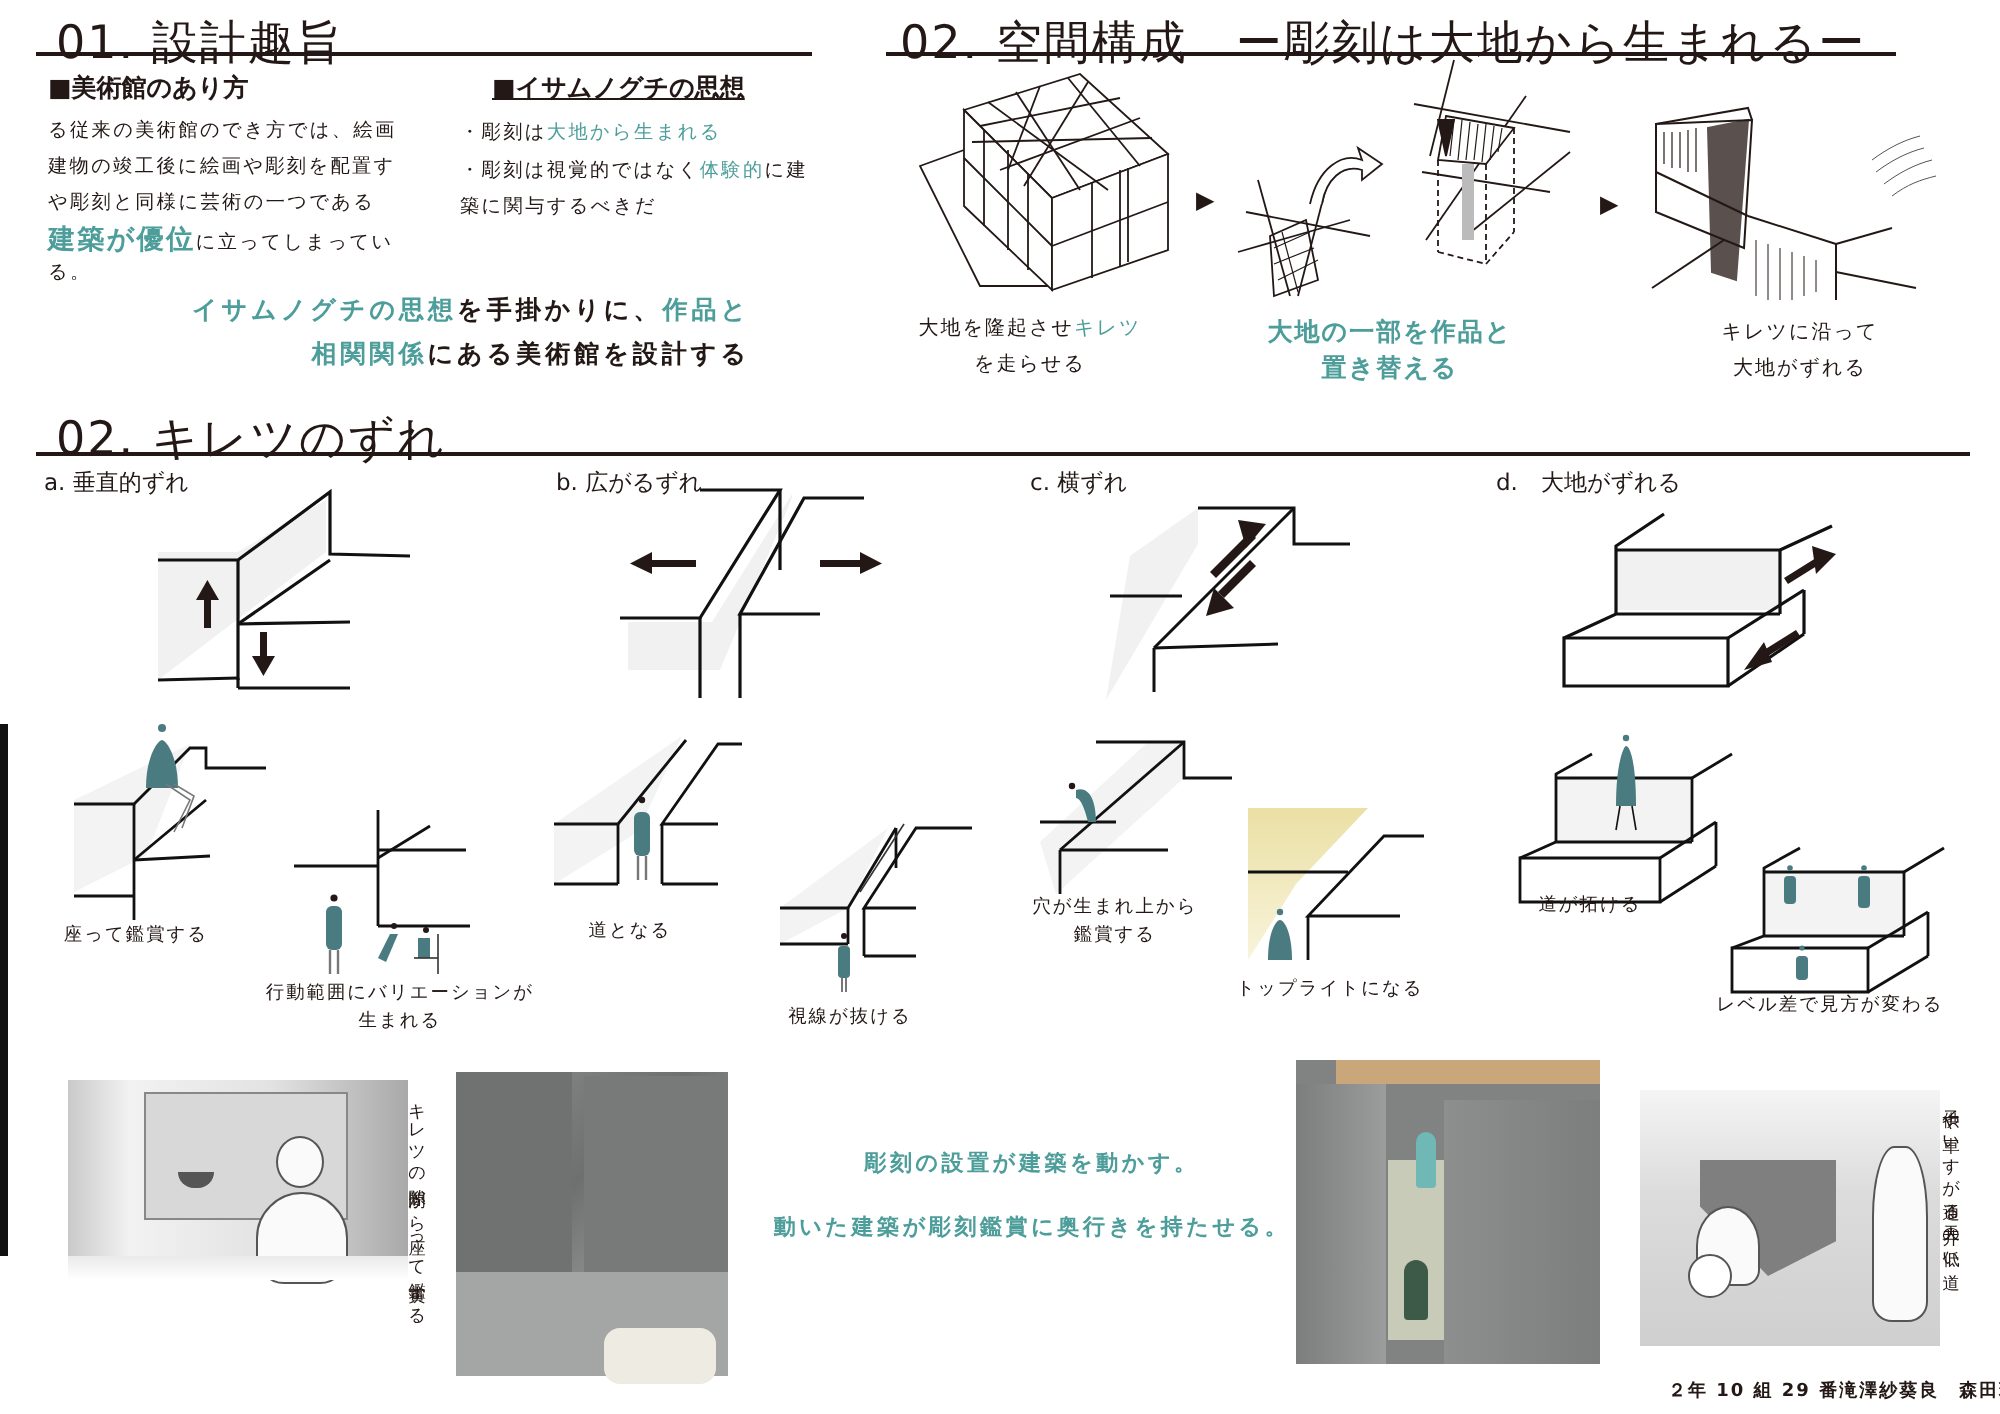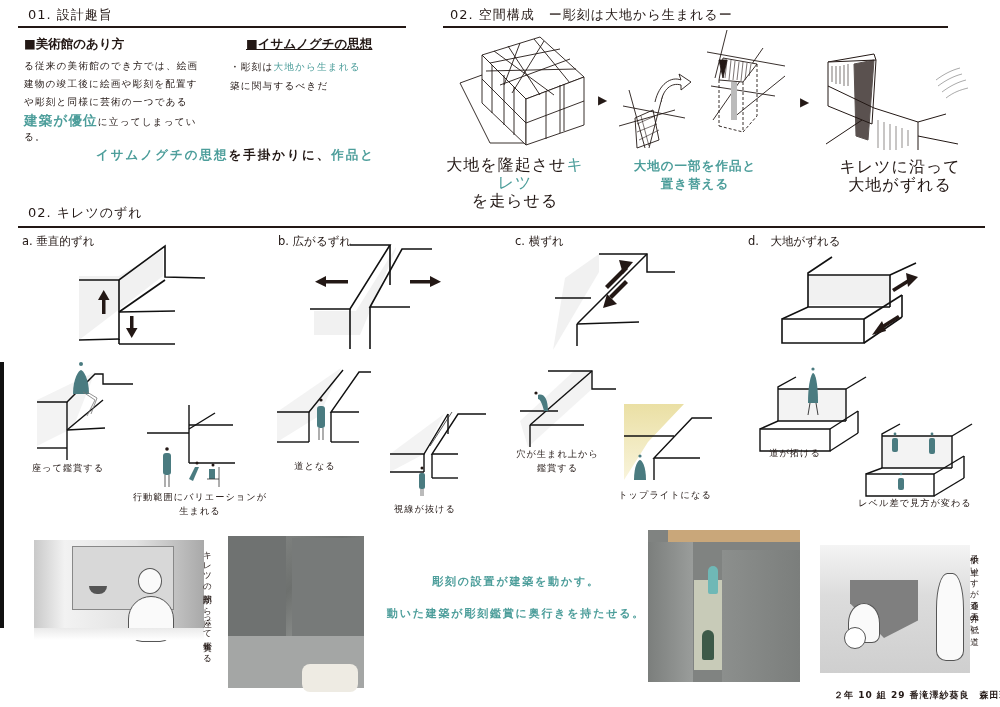--- a/index.html
+++ b/index.html
@@ -1,26 +1,26 @@
 <!DOCTYPE html>
 <html><head>
 <meta charset="utf-8">
 <style>
   html,body{margin:0;padding:0;background:#fff;}
   body{width:1000px;height:707px;position:relative;overflow:hidden;font-family:"DejaVu Sans",sans-serif;color:#231815;}
   .abs{position:absolute;}
-  .sec-title{font-size:13px;letter-spacing:1px;color:#231815;white-space:nowrap;text-align:right;}
+  .sec-title{font-size:23px;letter-spacing:1px;color:#231815;white-space:nowrap;text-align:right;}
   .rule{height:1.5px;background:#231815;}
   .sub{font-size:12.5px;font-weight:bold;white-space:nowrap;}
   .body-text{font-size:9.6px;line-height:18px;letter-spacing:1.2px;}
   .teal{color:#4d9e9b;}
   .teal-strong{color:#4d9e9b;font-weight:bold;}
   .big-teal{font-size:13.5px;}
   .lead{font-size:12.5px;font-weight:bold;letter-spacing:2px;text-align:right;line-height:22px;}
-  .cap{font-size:16px;line-height:18px;text-align:center;letter-spacing:1px;}
+  .cap{font-size:10px;line-height:18px;text-align:center;letter-spacing:1px;}
   .small-cap{font-size:9.2px;line-height:14px;text-align:center;letter-spacing:1px;}
   .label{font-size:11.5px;white-space:nowrap;}
   svg{position:absolute;overflow:visible;}
   .vtext{writing-mode:vertical-rl;font-size:8.6px;letter-spacing:1px;color:#231815;}
   .photo{position:absolute;}
   .bottom-msg{font-size:11px;font-weight:bold;letter-spacing:1.8px;color:#4d9e9b;text-align:center;line-height:32px;}
   .footer{font-size:9px;font-weight:bold;letter-spacing:1px;white-space:nowrap;}
 </style>
 </head>
 <body>
@@ -35,25 +35,27 @@
   <div>る従来の美術館のでき方では、絵画</div>
   <div>建物の竣工後に絵画や彫刻を配置す</div>
   <div>や彫刻と同様に芸術の一つである</div>
   <div><span class="teal-strong big-teal">建築が優位</span><span>に立ってしまってい</span></div>
   <div style="line-height:12px;">る。</div>
 </div>
 
 <div class="abs sub" style="left:246px;top:36px;text-decoration:underline;">■イサムノグチの思想</div>
 <div class="abs body-text" style="left:230px;top:58px;width:185px;line-height:18.5px;">
   <div><span>・彫刻は</span><span class="teal">大地から生まれる</span></div>
+  <div><span>・彫刻は視覚的ではなく</span><span class="teal">体験的</span><span>に建</span></div>
   <div><span>築に関与するべきだ</span></div>
 </div>
 
 <div class="abs lead" style="left:20px;top:144px;width:355px;">
   <div><span class="teal">イサムノグチの思想</span><span>を手掛かりに、</span><span class="teal">作品と</span></div>
+  <div><span class="teal">相関関係</span><span>にある美術館を設計する</span></div>
 </div>
 
 <div class="abs sec-title" style="left:450px;top:6px;">02. 空間構成　ー彫刻は大地から生まれるー</div>
 <div class="abs rule" style="left:443px;top:26px;width:505px;"></div>
 
 <svg style="left:450px;top:35px;" width="150" height="120" viewBox="0 0 150 120">
   <g fill="none" stroke="#231815" stroke-width="0.9">
     <polygon points="10,48 32,40 76,108 40,108" fill="#fff"></polygon>
     <polygon points="32,20 90,2 134,42 76,64" fill="#fff"></polygon>
     <polygon points="32,20 76,64 76,110 32,68" fill="#fff"></polygon>

